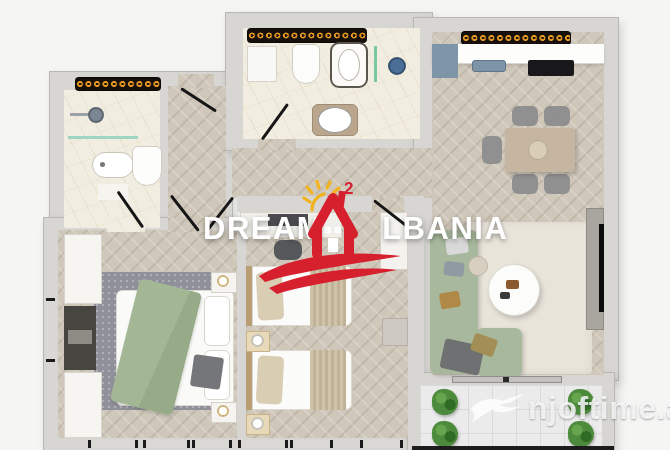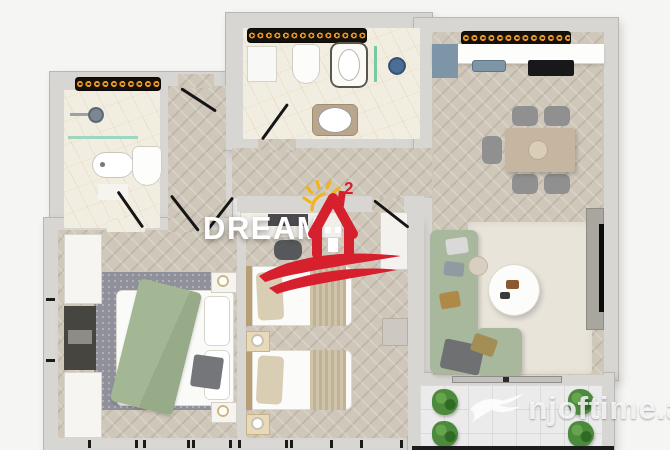--- a/index.html
+++ b/index.html
@@ -171,20 +171,21 @@
 
   <div class="door" style="left:181px;top:87px;width:42px;transform:rotate(33deg);"></div>
   <div class="door" style="left:143px;top:226px;width:44px;transform:rotate(-125deg);"></div>
   <div class="door" style="left:262px;top:138px;width:44px;transform:rotate(-54deg);"></div>
   <div class="door" style="left:171px;top:194px;width:45px;transform:rotate(52deg);"></div>
   <div class="door" style="left:233px;top:196px;width:42px;transform:rotate(128deg);"></div>
   <div class="door" style="left:374px;top:199px;width:44px;transform:rotate(38deg);"></div>
 
   <div class="wm-row">
     <span class="wm-text">DREAM</span>
+    <span class="wm-text">LBANIA</span>
   </div>
   <svg style="position:absolute;left:302px;top:180px;z-index:42;" width="62" height="80" viewBox="0 0 62 80">
     <g stroke="#f3b31c" stroke-width="3.2" stroke-linecap="round" fill="none">
       <path d="M8,22 L2,18"></path>
         <path d="M10,13 L5,7"></path>
         <path d="M17,8 L15,1"></path>
       <path d="M25,8 L28,2"></path>
         <path d="M31,13 L37,8"></path>
       <path d="M10,30 a16,16 0 0 1 12,-16"></path>
     </g>

